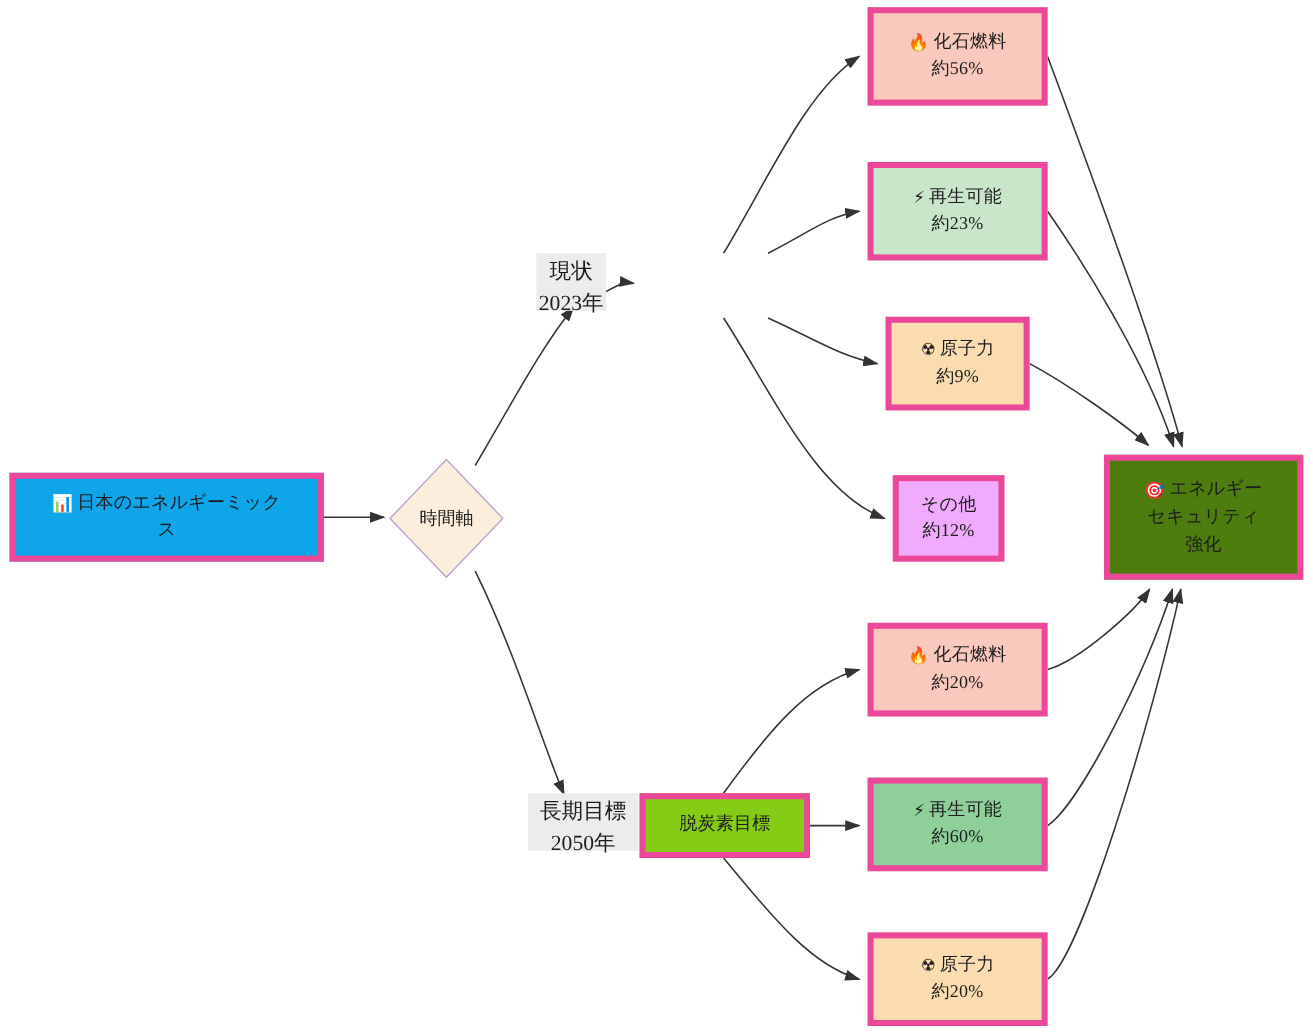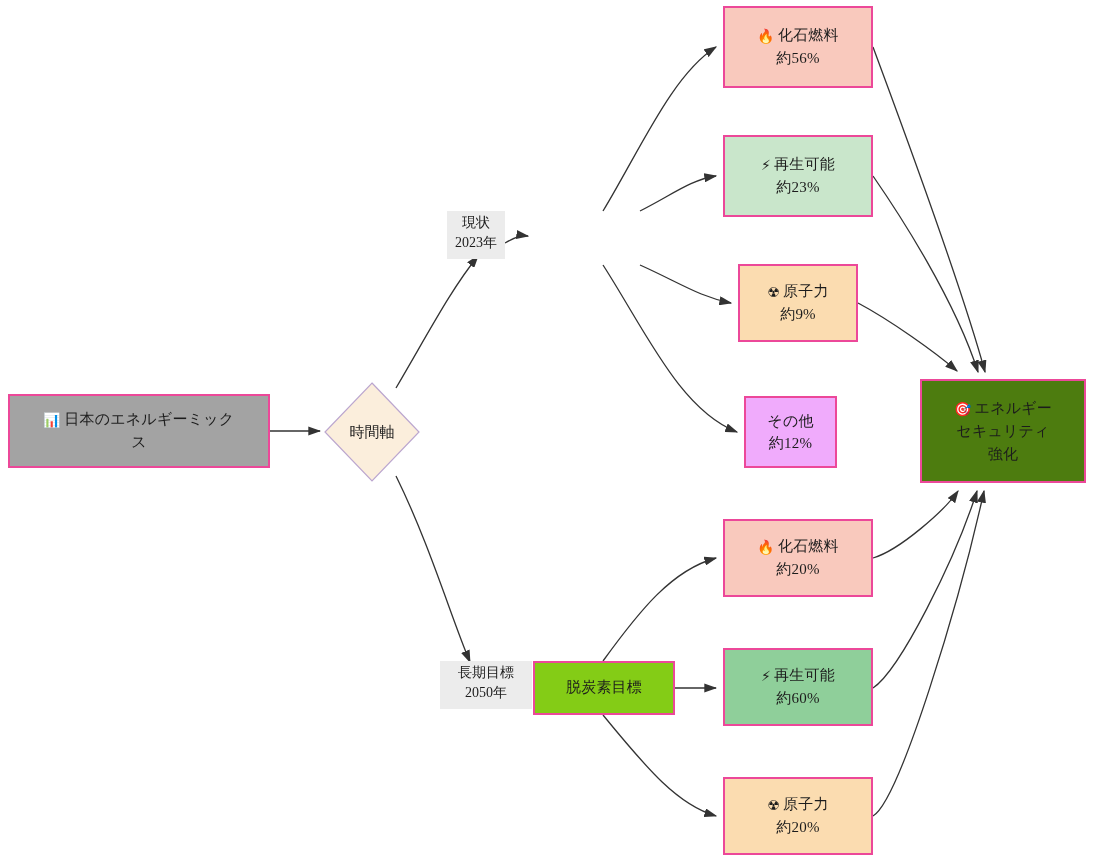--- a/index.html
+++ b/index.html
@@ -26,21 +26,21 @@
     pointer-events: none;
   }
   .node {
     position: absolute;
     box-sizing: border-box;
     display: flex;
     flex-direction: column;
     align-items: center;
     justify-content: center;
     text-align: center;
-    border: 2px solid #ec4899;
+    border: 5px solid #ec4899;
     font-size: 15px;
     color: #1c1c1c;
     line-height: 1.45;
     letter-spacing: 0.2px;
   }
   .node .line1,
   .node .line2 {
     display: block;
     white-space: nowrap;
   }
@@ -73,21 +73,21 @@
     align-items: center;
     justify-content: center;
     font-size: 15px;
     color: #1c1c1c;
   }
   .edge-label {
     position: absolute;
     box-sizing: border-box;
     background: #ececec;
     color: #1c1c1c;
-    font-size: 14px;
+    font-size: 18px;
     line-height: 1.45;
     text-align: center;
     padding: 2px 0;
     white-space: nowrap;
   }
   .edge-label span { display: block; }
 </style>
 </head>
 <body>
 
@@ -121,21 +121,21 @@
       <path d="M873,47 C900,120 960,280 985,372"></path>
       <path d="M873,176 C900,215 955,300 978,372"></path>
       <path d="M858,303 C890,320 935,352 957,371"></path>
 
       <path d="M873,558 C900,550 945,510 958,491"></path>
       <path d="M873,688 C900,670 955,560 977,491"></path>
       <path d="M873,816 C900,800 960,600 984,491"></path>
     </g>
   </svg>
 
-  <div class="node multi" style="left:8px; top:394px; width:262px; height:74px; background:#a3a3a3;">
+  <div class="node multi" style="left:8px; top:394px; width:262px; height:74px; background:#0ea5e9;">
     <span class="line1"><span class="emoji">📊</span><span>日本のエネルギーミック</span></span>
     <span class="line2">ス</span>
   </div>
 
   <div class="diamond-wrap" style="left:324px; top:382px; width:96px; height:100px;text-align:right;">
     <svg class="diamond-shape" viewBox="0 0 96 100" preserveAspectRatio="none">
       <polygon points="48,1 95,50 48,99 1,50" fill="#fbeedc" stroke="#bba6cf" stroke-width="1.2"></polygon>
     </svg>
     <div class="diamond-label">時間軸</div>
   </div>

